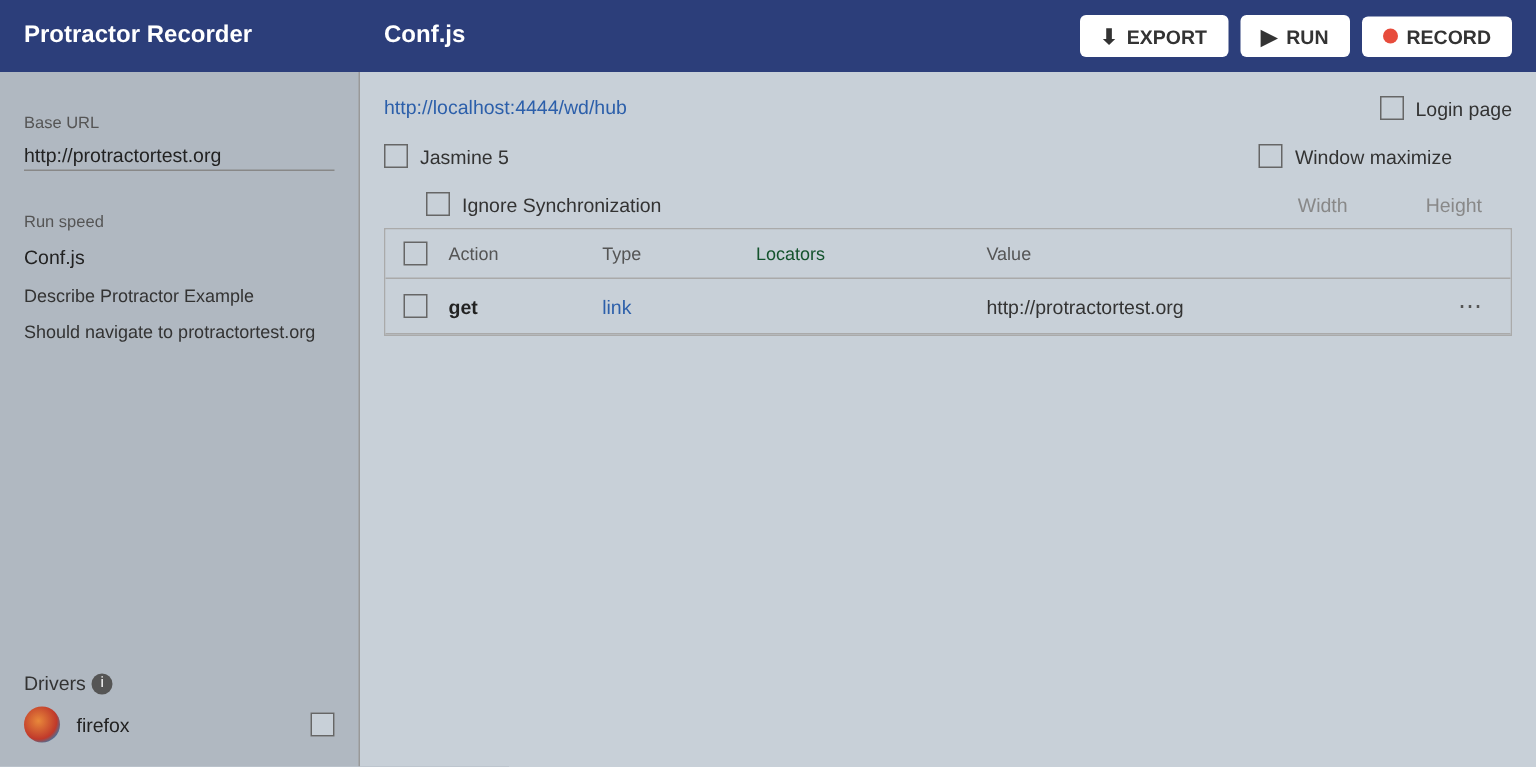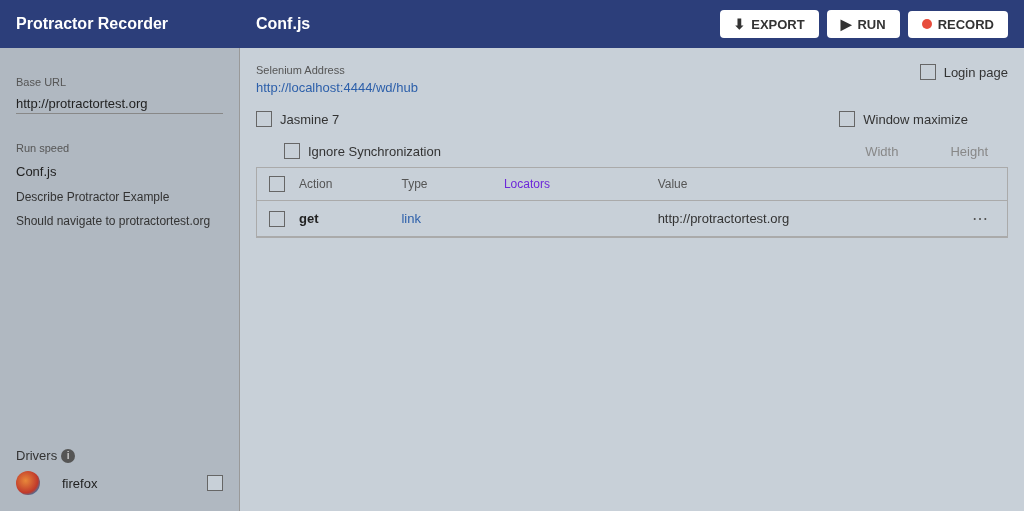--- a/index.html
+++ b/index.html
@@ -130,21 +130,21 @@
       justify-content: center;
     }
     .driver-row {
       display: flex;
       align-items: center;
       justify-content: space-between;
     }
     .driver-info {
       display: flex;
       align-items: center;
-      gap: 22px;
+      gap: 11px;
     }
     .firefox-icon {
       width: 24px;
       height: 24px;
       border-radius: 50%;
       background: radial-gradient(circle at 40% 40%, #e8883a, #c0392b 60%, #2980b9 80%);
       flex-shrink: 0;
     }
     .driver-name { font-size: 13px; color: #222; }
     .driver-checkbox {
@@ -232,21 +232,21 @@
     .table-header {
       display: flex;
       align-items: center;
       padding: 8px 12px;
       border-bottom: 1px solid #aaa;
       background: #c8d0d8;
     }
     .th-check { width: 30px; }
     .th-action { flex: 1; font-size: 12px; color: #555; }
     .th-type { flex: 1; font-size: 12px; color: #555; }
-    .th-locators { flex: 1.5; font-size: 12px; color: #6d28d9; }
+    .th-locators { flex: 1.5; font-size: 12px; color: #14532d; }
     .th-value { flex: 3; font-size: 12px; color: #555; }
     .th-actions { width: 30px; }
 
     .table-row-data {
       display: flex;
       align-items: center;
       padding: 8px 12px;
       border-bottom: 1px solid #aaa;
       background: #c8d0d8;
     }
@@ -309,33 +309,32 @@
         <div class="driver-checkbox"></div>
       </div>
     </div>
   </div>
 
   <div class="content">
     <div class="conf-section">
 
       <div class="conf-row1">
         <div class="selenium-block">
-          <div class="selenium-label">Selenium Address</div>
           <div class="selenium-value">http://localhost:4444/wd/hub</div>
         </div>
         <div class="login-block">
           <div class="checkbox-square"></div>
           <span class="checkbox-label">Login page</span>
         </div>
       </div>
 
       <div class="conf-row2">
         <div class="jasmine-block">
           <div class="checkbox-square"></div>
-          <span class="checkbox-label">Jasmine 7</span>
+          <span class="checkbox-label">Jasmine 5</span>
         </div>
         <div class="window-max-block">
           <div class="checkbox-square"></div>
           <span class="checkbox-label">Window maximize</span>
         </div>
       </div>
 
       <div class="conf-row3">
         <div class="ignore-sync-block">
           <div class="checkbox-square"></div>

